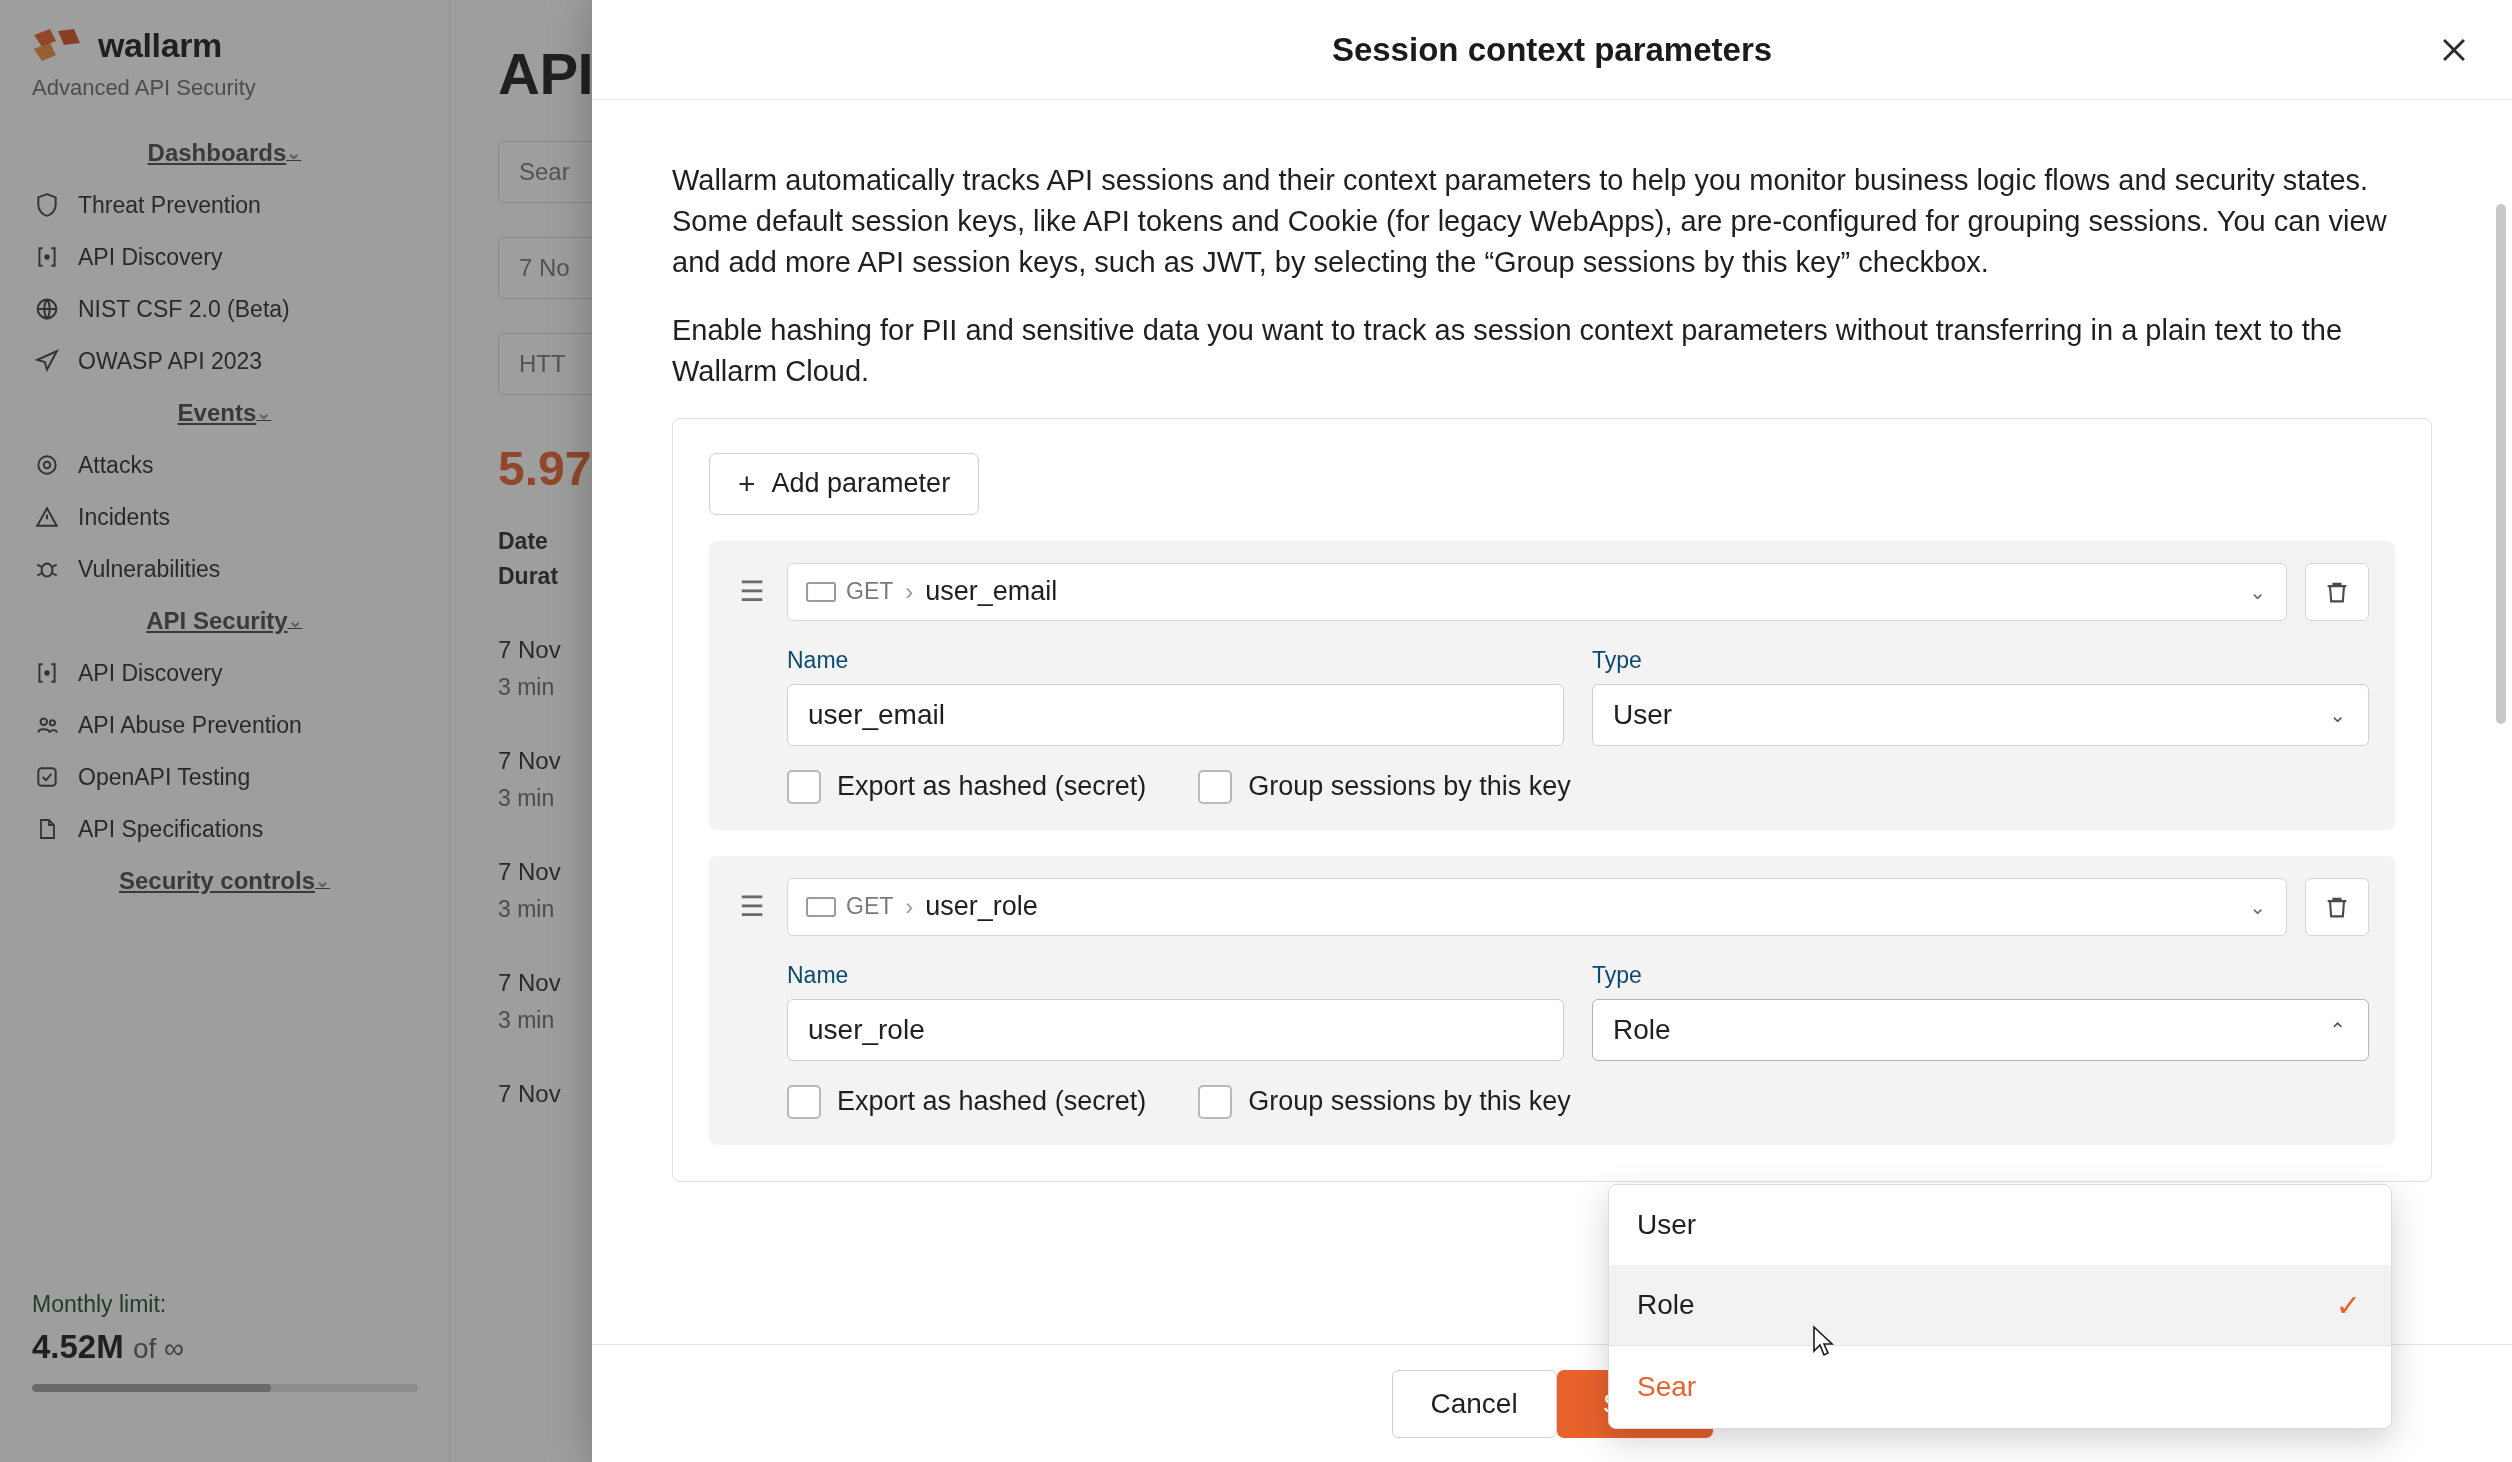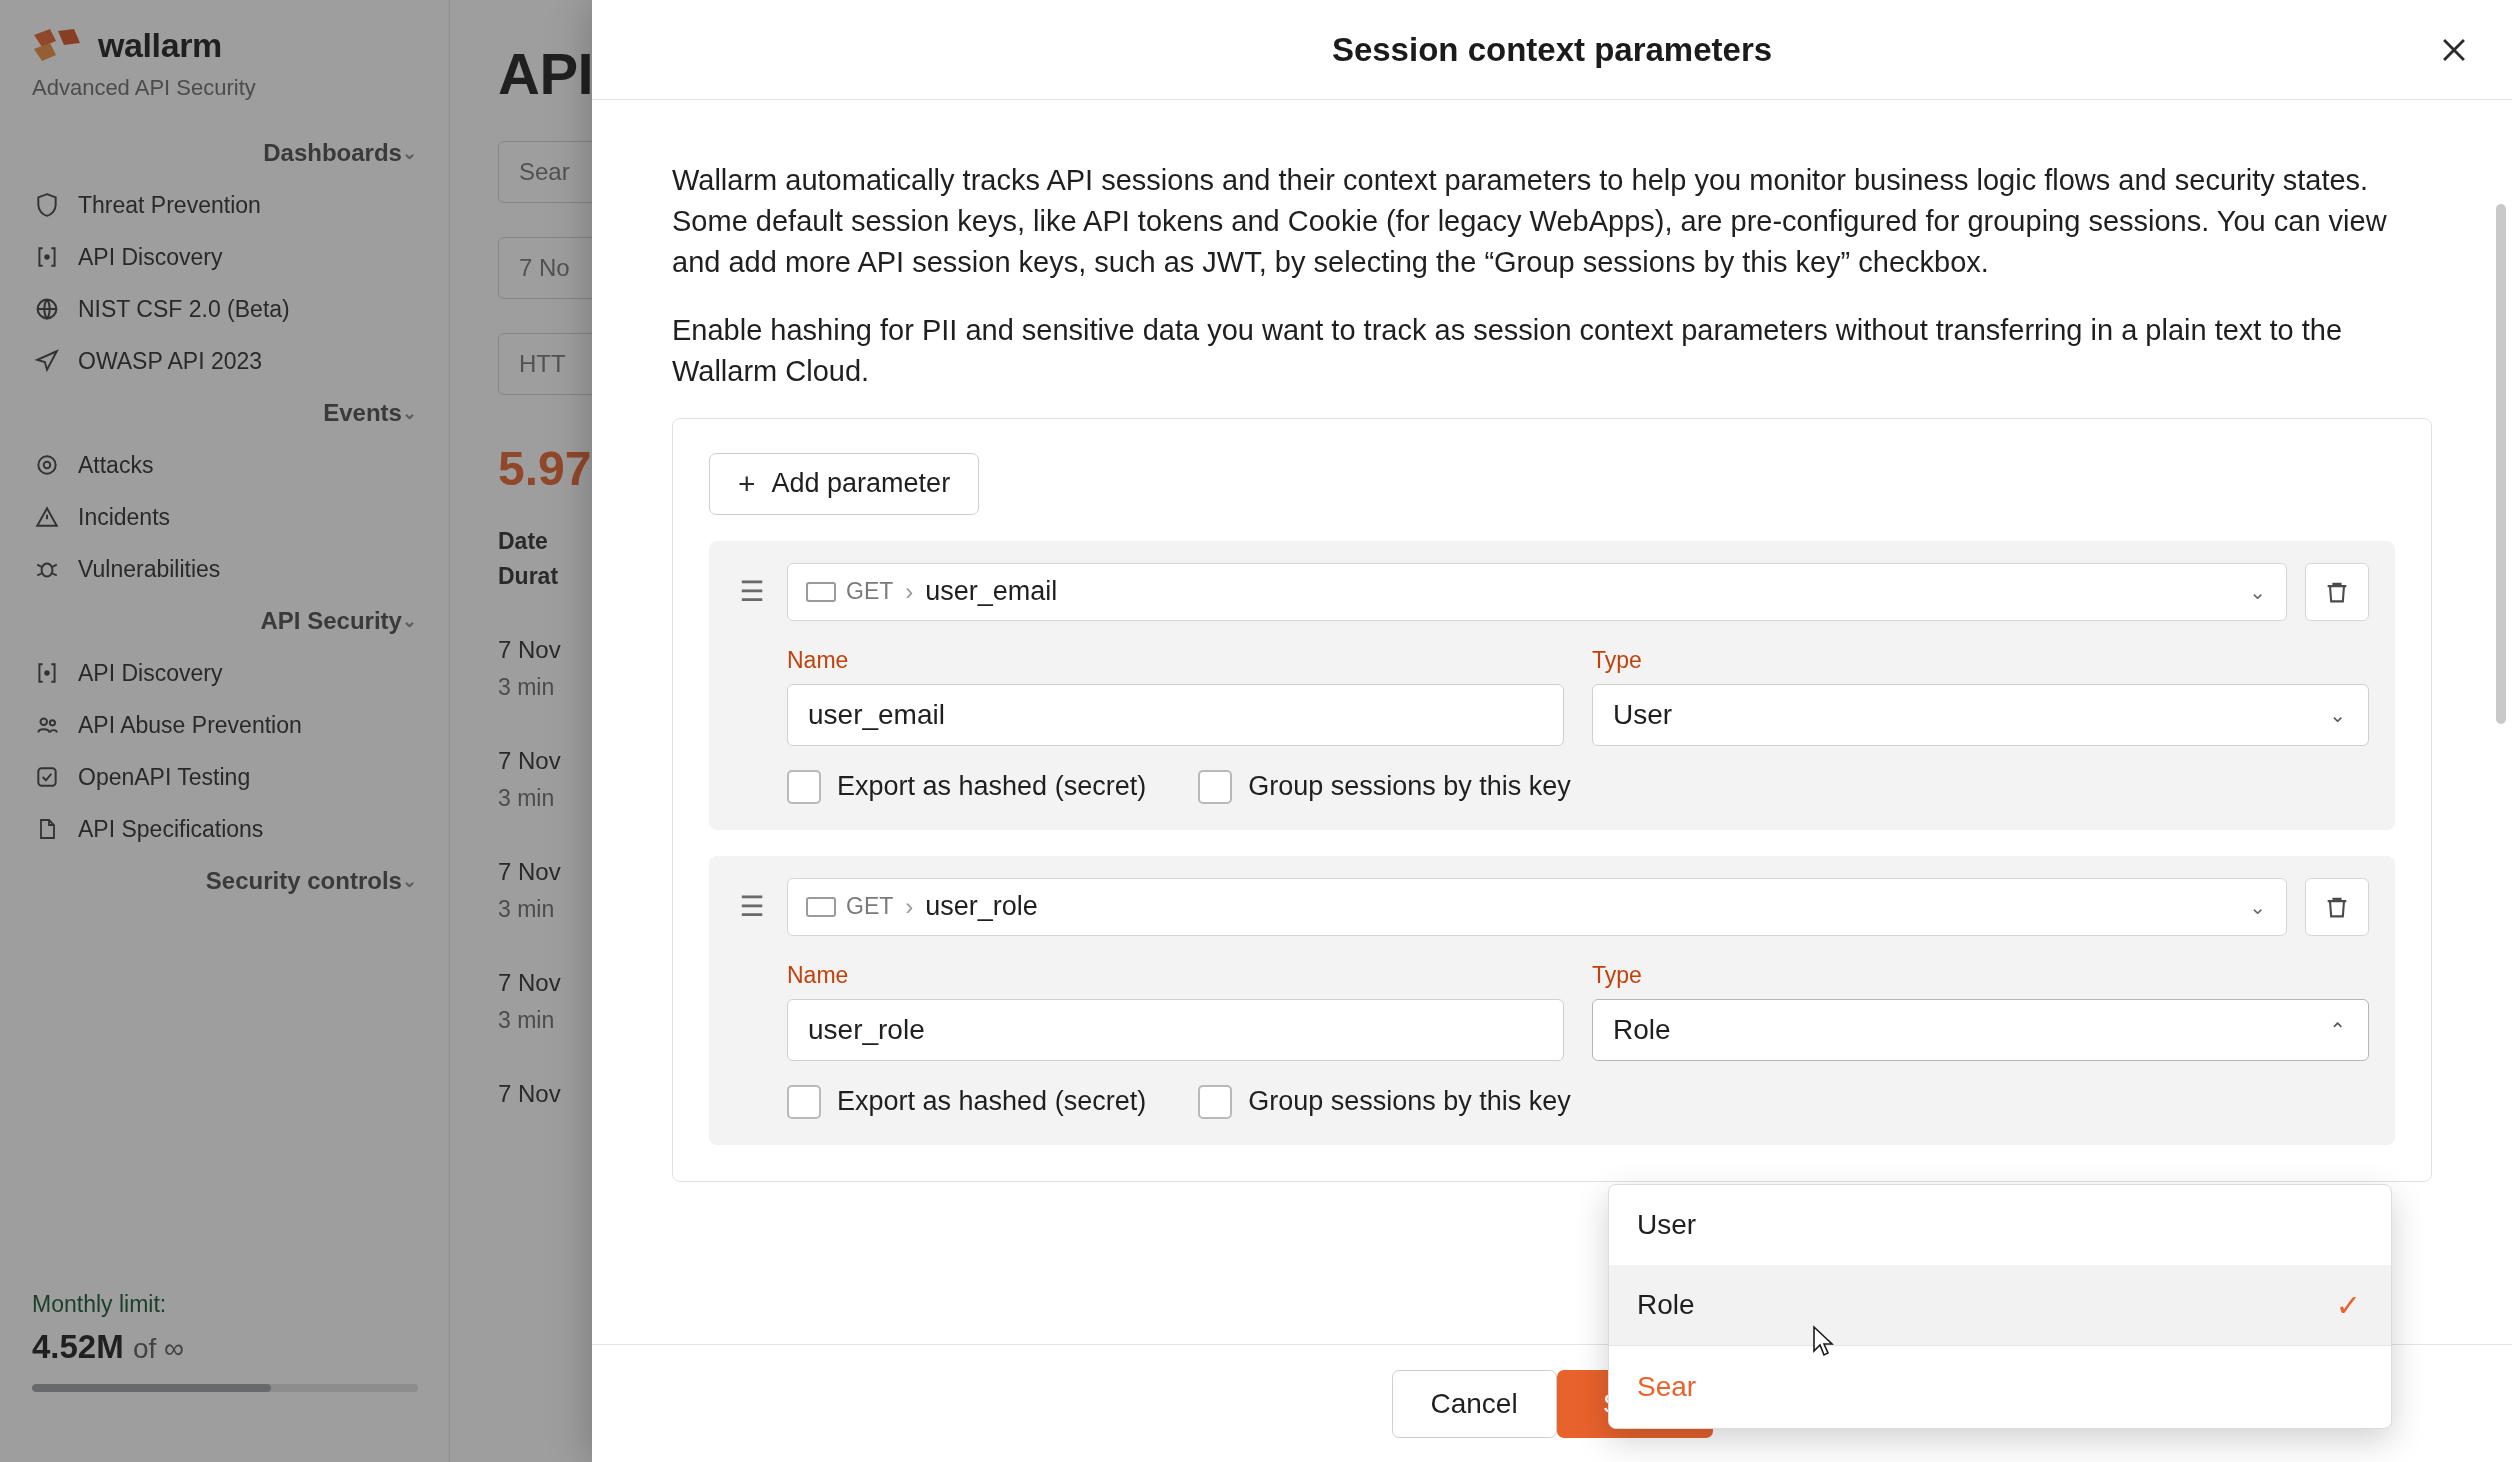--- a/index.html
+++ b/index.html
@@ -22,23 +22,23 @@
     padding: 0;
   }
   .brand { padding: 26px 32px 0 32px; }
   .brand-row { display: flex; align-items: center; gap: 14px; }
   .brand-logo { width: 52px; height: 38px; position: relative; flex: none; }
   .brand-name { font-size: 34px; font-weight: 700; color: #1b1b1b; letter-spacing: -0.4px; }
   .brand-sub { font-size: 22px; color: #6a6a6a; margin-top: 10px; }
 
   .nav { margin-top: 26px; }
   .nav-group {
-    display: flex; align-items: center; justify-content: flex-end;
+    display: flex; align-items: center; justify-content: center;
     padding: 12px 32px 12px 32px;
-    font-size: 24px; font-weight: 700; color: #4a4a4a;
+    font-size: 24px; font-weight: 700; color: #4a4a4a; text-decoration: underline;
   }
   .chev { color: #8d8d8d; font-size: 18px; }
   .nav-item {
     display: flex; align-items: center; gap: 16px;
     padding: 11px 32px; font-size: 23px; color: #2b2b2b;
     position: relative;
   }
   .nav-item .ico { width: 30px; height: 30px; flex: none; color: #3c3c3c; display:flex; align-items:center; justify-content:center;}
   .nav-item.active { color: #e8622c; font-weight: 600; }
   .nav-item.active .ico { color: #e8622c; }
@@ -122,21 +122,21 @@
     display:inline-block; width: 30px; height: 20px; border: 2px solid #9b9b9b; border-radius: 3px;
   }
   .sep { color: #9a9a9a; font-size: 24px; }
   .pc-select .caret { position: absolute; right: 20px; color: #6a6a6a; font-size: 20px; }
   .trash {
     width: 64px; height: 58px; border: 1px solid #d6d6d6; border-radius: 6px; background: #fff;
     display: flex; align-items: center; justify-content: center; flex: none; color: #4a4a4a;
   }
   .fields { display: flex; gap: 28px; margin-top: 26px; padding-left: 52px; }
   .field { flex: 1 1 0; }
-  .field-label { font-size: 23px; color: #c2410c; margin-bottom: 10px; }
+  .field-label { font-size: 23px; color: #0c4a6e; margin-bottom: 10px; }
   .field-input {
     height: 62px; background: #fff; border: 1px solid #cfcfcf; border-radius: 6px;
     display: flex; align-items: center; padding: 0 20px; font-size: 28px; color: #1f1f1f;
     position: relative;
   }
   .field-input.open { border-color: #b5b5b5; }
   .field-input .caret { position: absolute; right: 22px; color: #5a5a5a; font-size: 20px; }
   .checks { display: flex; gap: 52px; margin-top: 24px; padding-left: 52px; align-items: center; }
   .chk { display: flex; align-items: center; gap: 16px; font-size: 27px; color: #1f1f1f; }
   .box {

